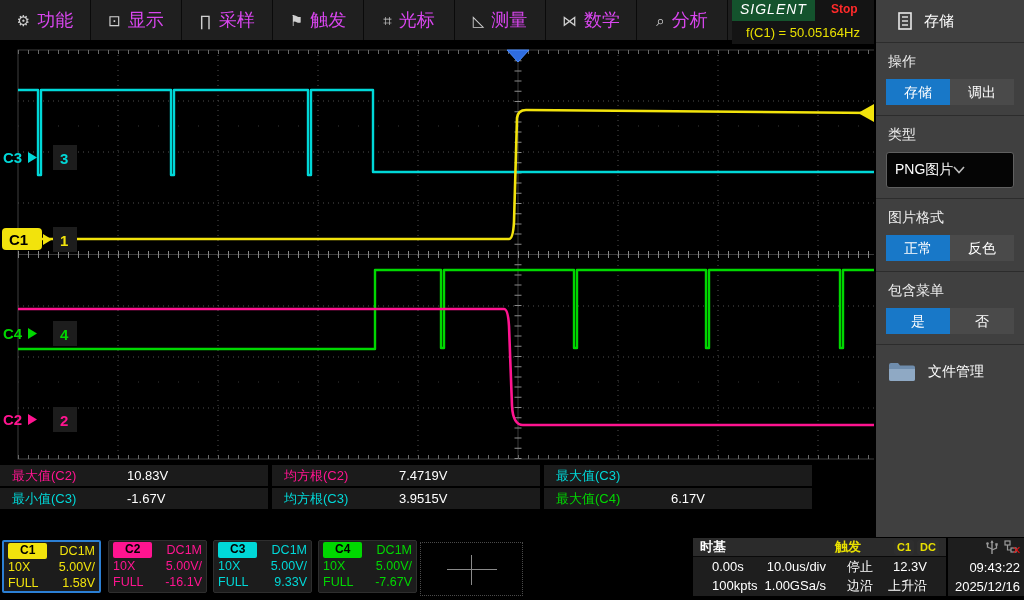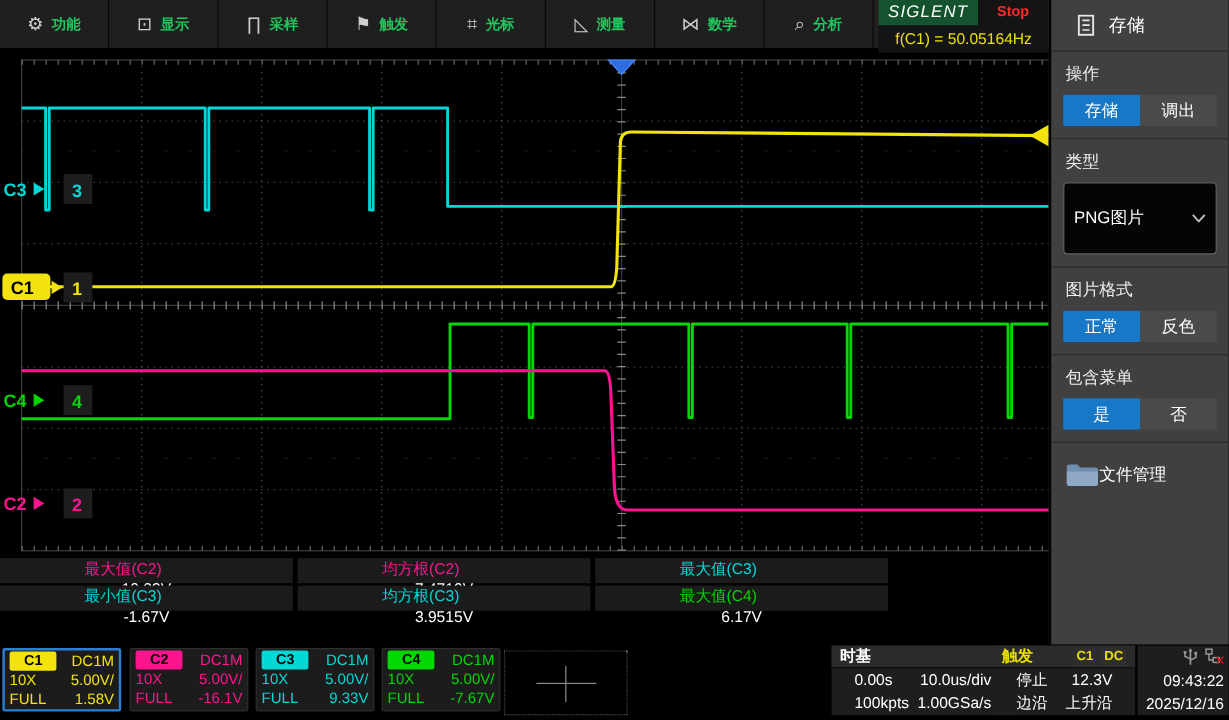--- a/index.html
+++ b/index.html
@@ -6,34 +6,34 @@
   body{width:1024px;height:600px;position:relative;overflow:hidden;
        font-family:"Liberation Sans","DejaVu Sans",sans-serif;color:#eee;
        -webkit-font-smoothing:antialiased;}
   .abs{position:absolute;}
 
   
   .menubar{left:0;top:0;width:874px;height:40px;background:#1f1f1f;display:flex;}
   .menu-item{width:90px;height:40px;display:flex;align-items:center;justify-content:center;
              gap:7px;border-right:1px solid #0a0a0a;cursor:default;}
   .menu-item .mi-icon{color:#cfcfcf;font-size:15px;line-height:1;}
-  .menu-item .mi-label{color:#22c55e;font-size:12px;font-weight:bold;}
+  .menu-item .mi-label{color:#d946ef;font-size:18px;}
   .brandblock{left:732px;top:0;width:142px;height:44px;background:#141414;}
   .brandrow{display:flex;height:21px;}
   .brand{background:#14532d;color:#fff;font-weight:normal;font-style:italic;
          font-size:14px;letter-spacing:1px;padding:1px 8px 0 8px;height:20px;}
   .runstate{color:#ff2a2a;font-weight:bold;font-size:12px;padding:2px 0 0 16px;}
   .freq{color:#e8e000;font-size:13px;text-align:center;padding-top:4px;}
 
   
   .meas{left:0;top:465px;width:874px;height:70px;overflow:hidden;}
   .meas-inner{width:980px;}
   .meas-row{display:flex;margin-bottom:2px;}
-  .meas-cell{width:244px;height:21px;background:#1b1b1b;margin-right:4px;
-             display:flex;align-items:center;font-size:13px;flex-direction:column;}
+  .meas-cell{width:268px;height:21px;background:#1b1b1b;margin-right:4px;
+             display:flex;align-items:center;font-size:13px;}
   .meas-label{padding-left:12px;width:115px;}
   .meas-value{color:#fff;}
   .c1{color:#f2e30c}.c2{color:#ff1490}.c3{color:#00d8d8}.c4{color:#00d800}
 
   
   .bottombar{left:0;top:537px;width:1024px;height:63px;background:#000;}
   .chbox{position:absolute;top:3px;width:99px;height:53px;background:#1c1c1c;
          border:1px solid #2e2e2e;border-radius:2px;font-size:12.5px;padding:1px 4px;box-sizing:border-box;}
   .chbox.selected{border:2px solid #2b7fd4;}
   .chrow{display:flex;justify-content:space-between;line-height:16px;}
@@ -61,23 +61,23 @@
   .sidebar{left:874px;top:0;width:150px;height:537px;background:#404040;border-left:2px solid #000;box-sizing:border-box;}
   .sb-header{display:flex;align-items:center;gap:12px;height:42px;padding-left:22px;
              border-bottom:1px solid #2c2c2c;font-size:15px;color:#fff;}
   .sb-section{padding:8px 10px 10px 10px;border-bottom:1px solid #2c2c2c;}
   .sb-label{font-size:14px;color:#eee;margin:2px 0 8px 2px;}
   .sb-toggle{display:flex;}
   .sb-btn{flex:1;height:26px;line-height:26px;text-align:center;font-size:14px;
           background:#4a4a4a;color:#fff;}
   .sb-btn.on{background:#1878c8;}
   .sb-dropdown{height:26px;background:#050505;border:1px solid #606060;border-radius:3px;
-               display:flex;align-items:center;justify-content:space-between;
-               padding:16px 8px;font-size:14px;color:#fff;}
-  .sb-file{display:flex;align-items:center;padding:16px 0 0 12px;font-size:14px;color:#fff;}
+               display:flex;align-items:center;justify-content:flex-start;
+               padding:4px 8px;font-size:14px;color:#fff;}
+  .sb-file{display:flex;align-items:center;gap:12px;padding:16px 0 0 12px;font-size:14px;color:#fff;}
 
   svg text{font-family:"Liberation Sans","DejaVu Sans",sans-serif;}
 </style>
 </head>
 <body>
 
 <div class="abs menubar">
   <div class="menu-item">
     <span class="mi-icon">⚙</span>
     <span class="mi-label">功能</span>

